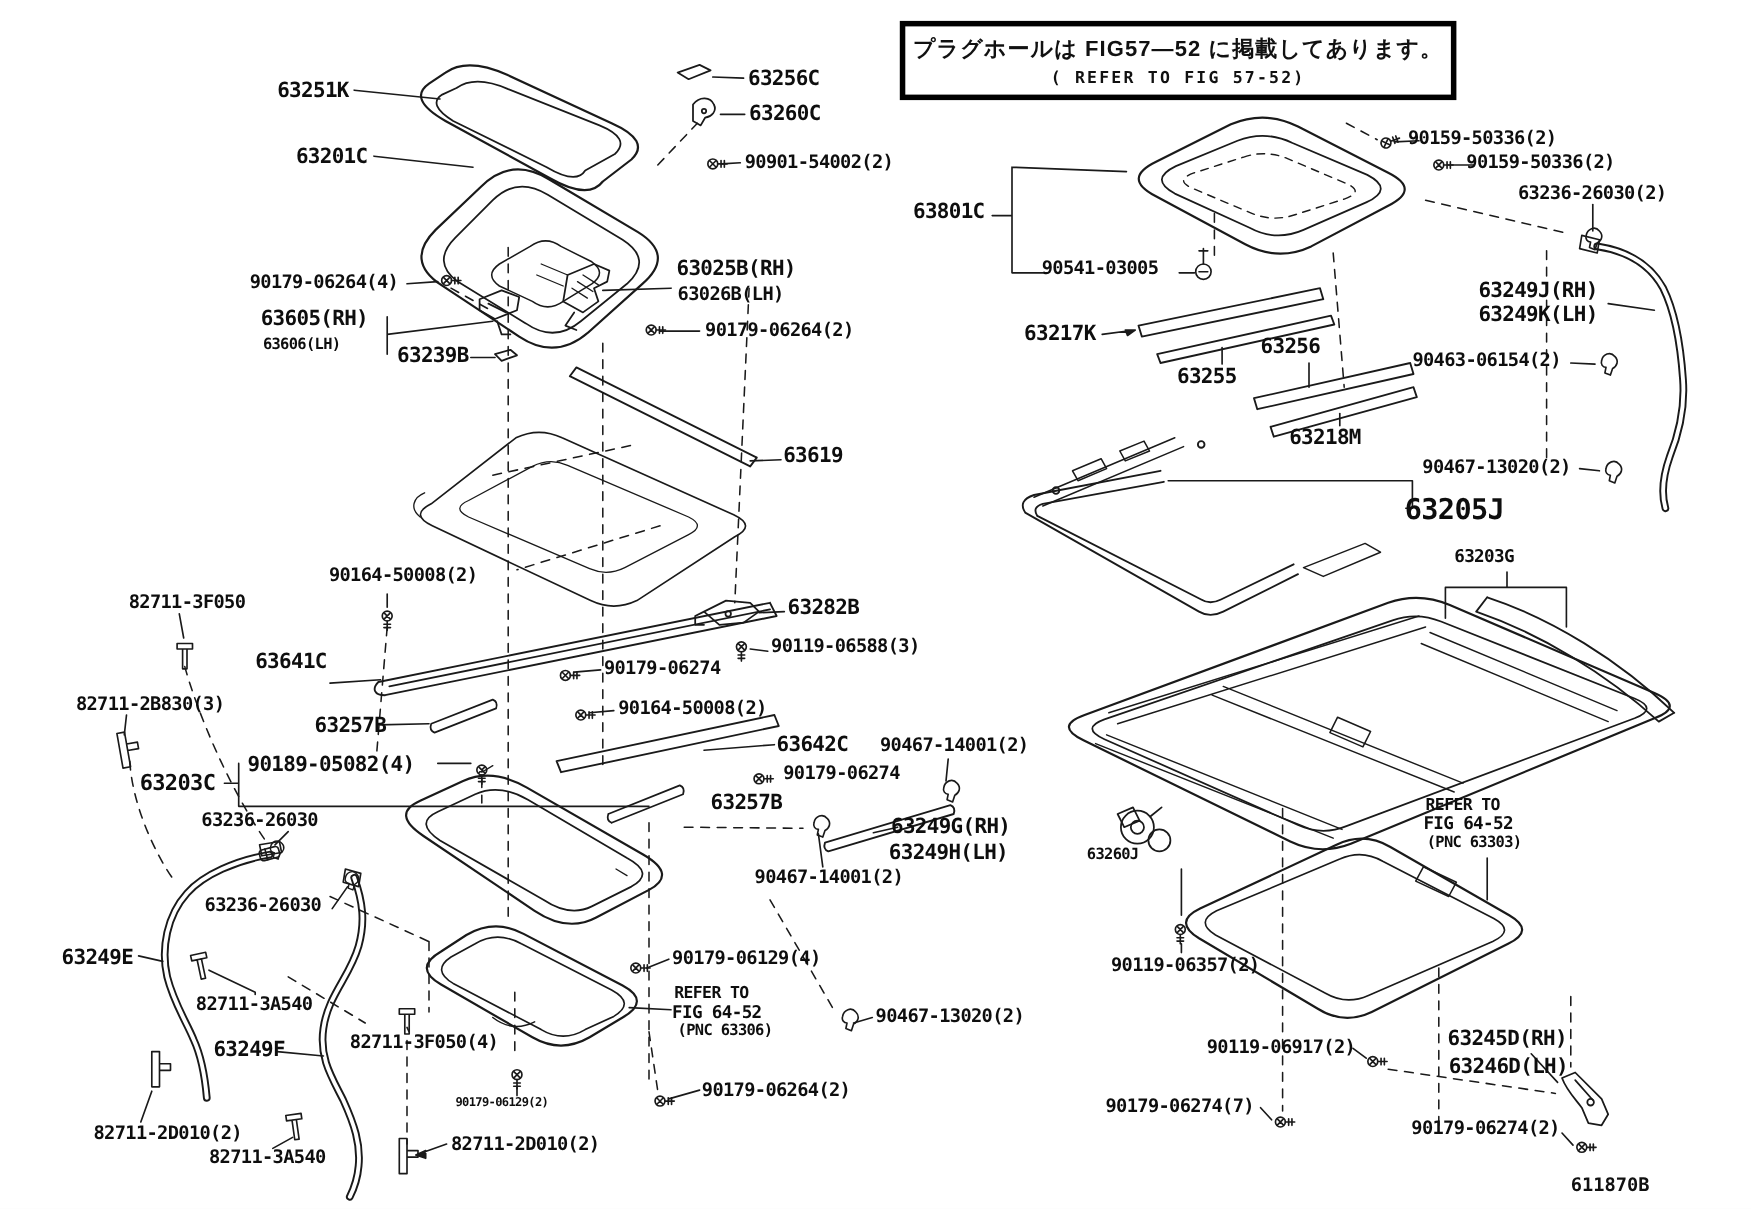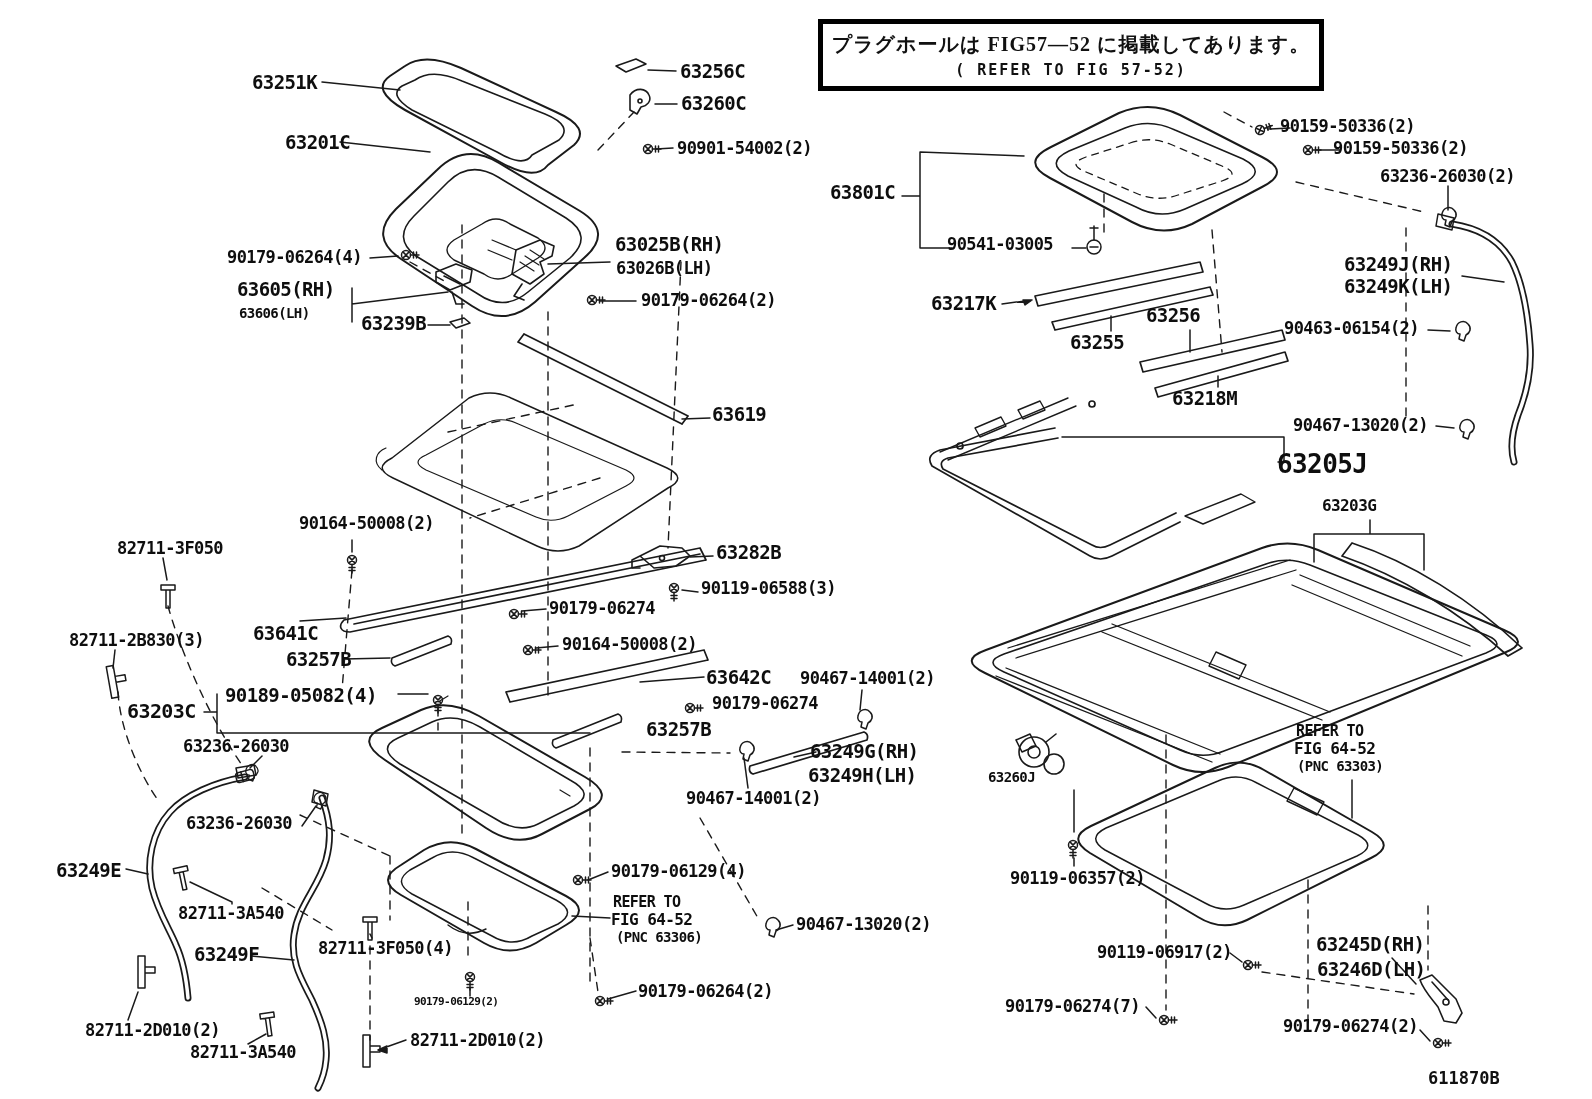--- a/index.html
+++ b/index.html
@@ -4,21 +4,21 @@
 <style>
   html,body{margin:0;padding:0;background:#e8e8e8;}
   #canvas{position:relative;width:1592px;height:1099px;background:#ffffff;overflow:hidden;
           font-family:"DejaVu Sans Mono","Liberation Mono",monospace;}
   #art{position:absolute;left:0;top:0;}
   .lbl{position:absolute;font-weight:bold;color:#0e0e0e;white-space:pre;
        letter-spacing:-0.6px;line-height:1;}
   #note-box{position:absolute;left:818px;top:19px;width:506px;height:72px;
             border:5px solid #000;box-sizing:border-box;background:#fff;
             display:flex;flex-direction:column;align-items:center;justify-content:center;}
-  #note-jp{font-family:Liberation Serif, serif;font-weight:bold;
+  #note-jp{font-family:Liberation Sans, sans-serif;font-weight:bold;
            font-size:20px;color:#111;letter-spacing:1px;}
   #note-en{font-weight:bold;font-size:15px;color:#111;margin-top:3px;letter-spacing:2px;}
   #drawing-code{position:absolute;left:1428px;top:1068px;font-weight:bold;font-size:17px;color:#111;}
 </style>
 </head>
 <body>
 
 <div id="canvas">
 
   <svg id="art" width="1592" height="1099" viewBox="0 0 1592 1099">
@@ -305,38 +305,38 @@
         <path d="M1420,1030 L1430,1041"></path>
         <path d="M1290,128 L1268,129"></path>
         <path d="M1340,150 L1316,150"></path>
         <path d="M1448,186 V210"></path>
       </g>
     </g>
   </svg>
 
   <div id="labels">
       <div class="lbl" style="left: 252px; top: 73px; font-size: 19px;">63251K</div>
-      <div class="lbl" style="left: 269px; top: 133px; font-size: 19px; margin-left: 16px;">63201C</div>
+      <div class="lbl" style="left: 269px; top: 133px; font-size: 19px;">63201C</div>
       <div class="lbl" style="left: 680px; top: 62px; font-size: 19px;">63256C</div>
       <div class="lbl" style="left: 681px; top: 94px; font-size: 19px;">63260C</div>
       <div class="lbl" style="left: 677px; top: 140px; font-size: 17px;">90901-54002(2)</div>
       <div class="lbl" style="left: 227px; top: 249px; font-size: 17px;">90179-06264(4)</div>
       <div class="lbl" style="left: 237px; top: 280px; font-size: 19px;">63605(RH)</div>
       <div class="lbl" style="left: 239px; top: 306px; font-size: 14px;">63606(LH)</div>
       <div class="lbl" style="left: 361px; top: 314px; font-size: 19px;">63239B</div>
       <div class="lbl" style="left: 615px; top: 235px; font-size: 19px;">63025B(RH)</div>
       <div class="lbl" style="left: 616px; top: 260px; font-size: 17px;">63026B(LH)</div>
       <div class="lbl" style="left: 641px; top: 292px; font-size: 17px;">90179-06264(2)</div>
       <div class="lbl" style="left: 712px; top: 405px; font-size: 19px;">63619</div>
       <div class="lbl" style="left: 299px; top: 515px; font-size: 17px;">90164-50008(2)</div>
       <div class="lbl" style="left: 117px; top: 540px; font-size: 17px;">82711-3F050</div>
       <div class="lbl" style="left: 716px; top: 543px; font-size: 19px;">63282B</div>
       <div class="lbl" style="left: 701px; top: 580px; font-size: 17px;">90119-06588(3)</div>
       <div class="lbl" style="left: 549px; top: 600px; font-size: 17px;">90179-06274</div>
-      <div class="lbl" style="left: 232px; top: 624px; font-size: 19px; margin-left: 21px;">63641C</div>
+      <div class="lbl" style="left: 232px; top: 592px; font-size: 19px;">63641C</div>
       <div class="lbl" style="left: 69px; top: 632px; font-size: 17px;">82711-2B830(3)</div>
       <div class="lbl" style="left: 562px; top: 636px; font-size: 17px;">90164-50008(2)</div>
       <div class="lbl" style="left: 286px; top: 650px; font-size: 19px;">63257B</div>
       <div class="lbl" style="left: 706px; top: 668px; font-size: 19px;">63642C</div>
       <div class="lbl" style="left: 800px; top: 670px; font-size: 17px;">90467-14001(2)</div>
       <div class="lbl" style="left: 225px; top: 686px; font-size: 19px;">90189-05082(4)</div>
       <div class="lbl" style="left: 127px; top: 701px; font-size: 20px;">63203C</div>
       <div class="lbl" style="left: 712px; top: 695px; font-size: 17px;">90179-06274</div>
       <div class="lbl" style="left: 646px; top: 720px; font-size: 19px;">63257B</div>
       <div class="lbl" style="left: 183px; top: 738px; font-size: 17px;">63236-26030</div>

